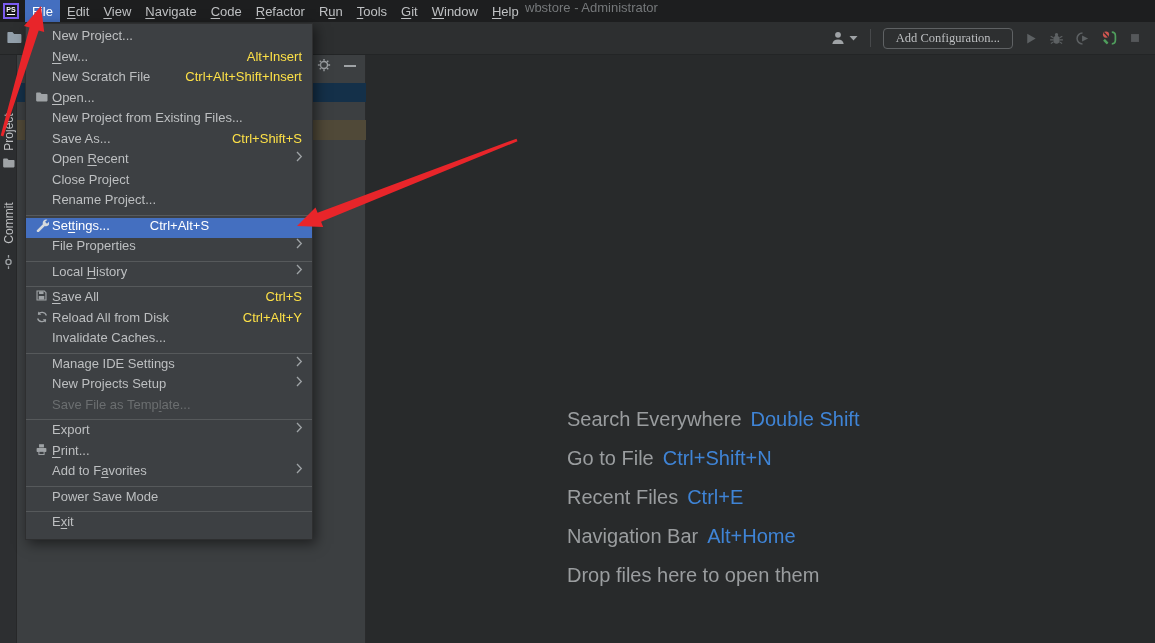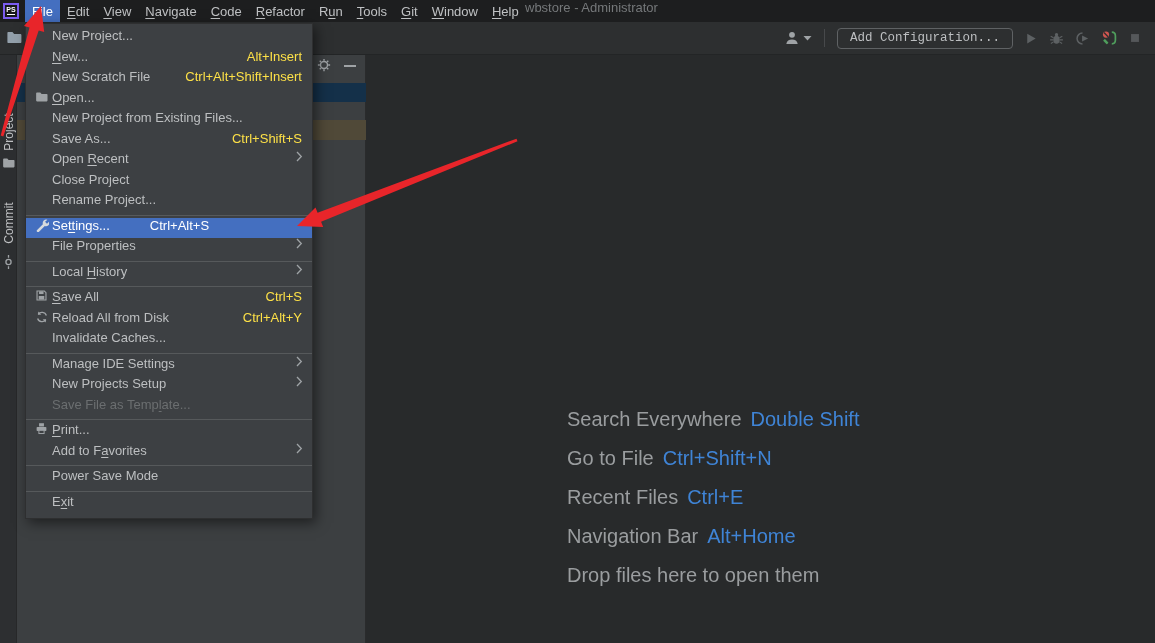--- a/index.html
+++ b/index.html
@@ -15,21 +15,21 @@
   .mb-item { height:22px; display:flex; align-items:center; padding:0 7px; font-size:13px; color:#bfc1c3; cursor:default; }
   .mb-item.active { background:#446fc0; color:#fff; }
   .mb-item u { text-decoration:underline; text-underline-offset:2px; }
   .win-title { position:absolute; left:525px; top:0; height:14px; display:flex; align-items:center; font-size:13px; color:#75787a; }
 
   
   .toolbar { position:absolute; left:0; top:22px; width:1155px; height:33px; background:#2d2f30; border-bottom:1px solid #232526; }
   .tb-folder { position:absolute; left:5px; top:7px; }
   .tb-right { position:absolute; right:12px; top:0; height:32px; display:flex; align-items:center; gap:9px; }
   .tb-sep { width:1px; height:18px; background:#47494b; margin:0 3px; }
-  .add-config { height:21px; border:1px solid #5f6264; border-radius:4px; background:transparent; color:#bdbfc1; font-size:12.5px; padding:0 12px; font-family:Liberation Mono, monospace; }
+  .add-config { height:21px; border:1px solid #5f6264; border-radius:4px; background:transparent; color:#bdbfc1; font-size:12.5px; padding:0 12px; font-family:Liberation Serif, serif; }
   .tb-icon { width:17px; height:17px; display:flex; align-items:center; justify-content:center; }
   .user-wrap { display:flex; align-items:center; gap:2px; }
 
   
   .stripe { position:absolute; left:0; top:55px; width:17px; height:588px; background:#2d2f31; border-right:1px solid #272829; }
   .stripe-label { position:absolute; white-space:nowrap; font-size:12px; color:#bfc1c3; transform:translate(-50%,-50%) rotate(-90deg); left:9px; }
   .stripe-icon { position:absolute; left:2px; }
 
   
   .panel { position:absolute; left:17px; top:55px; width:349px; height:588px; background:#3c3f41; border-right:1px solid #2a2b2c; }
@@ -338,20 +338,29 @@
             <path d="M1 1l4.3 4.5L1 10" fill="none" stroke="#9fa3a6" stroke-width="1.3"></path>
           </svg>
         </span>
       </div>
       <div class="menu-item disabled">
         <span class="ic"></span>
         <span class="lbl">Save File as Temp<u>l</u>ate...</span>
       </div>
       <div class="menu-sep"></div>
       <div class="menu-item">
+        <span class="ic"></span>
+        <span class="lbl">Export</span>
+        <span class="sub">
+          <svg width="7" height="11" viewBox="0 0 7 11">
+            <path d="M1 1l4.3 4.5L1 10" fill="none" stroke="#9fa3a6" stroke-width="1.3"></path>
+          </svg>
+        </span>
+      </div>
+      <div class="menu-item">
         <span class="ic">
           <svg width="13" height="13" viewBox="0 0 16 16">
             <rect x="5" y="1.5" width="6" height="4" fill="#9fa3a6"></rect>
             <rect x="2" y="6" width="12" height="5" rx="1" fill="#9fa3a6"></rect>
             <rect x="4.8" y="10.2" width="6.4" height="4" fill="#3d4043" stroke="#9fa3a6" stroke-width="1.2"></rect>
           </svg>
         </span>
         <span class="lbl"><u>P</u>rint...</span>
       </div>
       <div class="menu-item">

